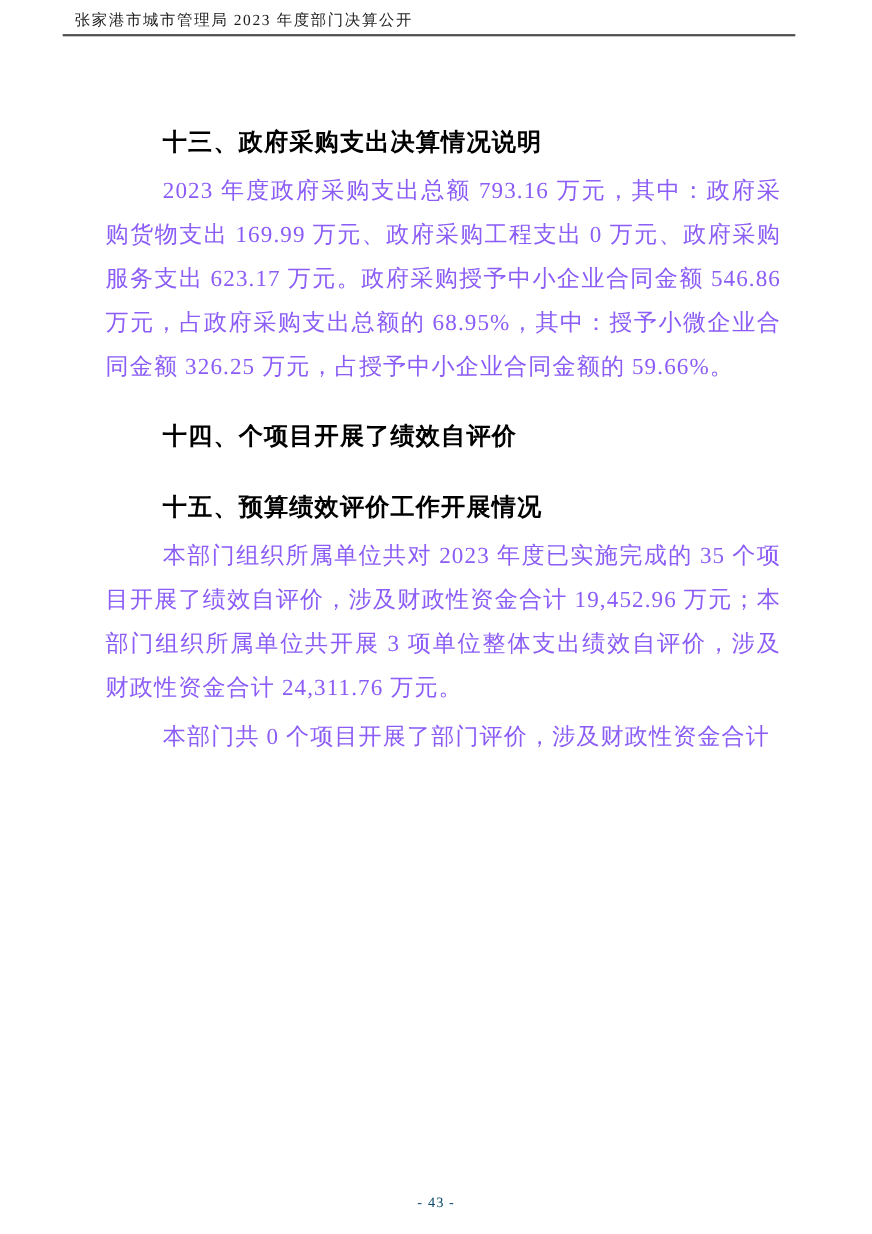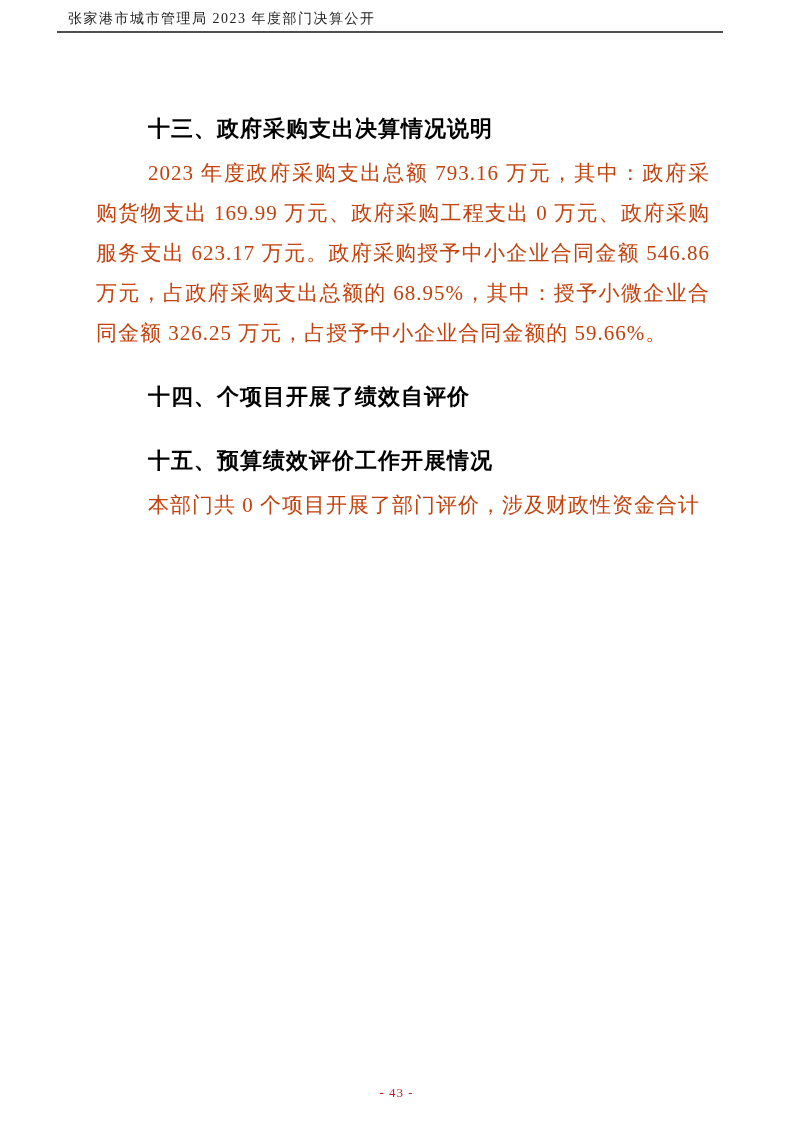--- a/index.html
+++ b/index.html
@@ -49,49 +49,50 @@
     margin: 24px 0 0 0;
     padding-left: 52px;
   }
   .para {
     font-size: 21px;
     line-height: 40px;
     letter-spacing: 1px;
     margin: 4px 0 0 0;
     text-indent: 52px;
     text-align: justify;
-    color: #c2410c;
+    color: #8b5cf6;
   }
   .doc-footer {
     position: absolute;
     bottom: 21px;
     left: 0;
     right: 0;
     text-align: center;
     font-size: 13px;
     letter-spacing: 1px;
-    color: #b91c1c;
+    color: #0c4a6e;
   }
 </style>
 </head>
 <body>
 
 <div class="page">
 
   <div class="doc-header-title">张家港市城市管理局 2023 年度部门决算公开</div>
   <div class="doc-header-rule"></div>
 
   <div class="doc-body">
 
     <h2 class="section-heading">十三、政府采购支出决算情况说明</h2>
     <p class="para">2023 年度政府采购支出总额 793.16 万元，其中：政府采购货物支出 169.99 万元、政府采购工程支出 0 万元、政府采购服务支出 623.17 万元。政府采购授予中小企业合同金额 546.86 万元，占政府采购支出总额的 68.95%，其中：授予小微企业合同金额 326.25 万元，占授予中小企业合同金额的 59.66%。</p>
 
     <h2 class="section-heading">十四、个项目开展了绩效自评价</h2>
 
     <h2 class="section-heading">十五、预算绩效评价工作开展情况</h2>
+    <p class="para">本部门组织所属单位共对 2023 年度已实施完成的 35 个项目开展了绩效自评价，涉及财政性资金合计 19,452.96 万元；本部门组织所属单位共开展 3 项单位整体支出绩效自评价，涉及财政性资金合计 24,311.76 万元。</p>
     <p class="para">本部门共 0 个项目开展了部门评价，涉及财政性资金合计</p>
 
   </div>
 
   <div class="doc-footer">
     <span>- 43 -</span>
   </div>
 
 </div>
 

